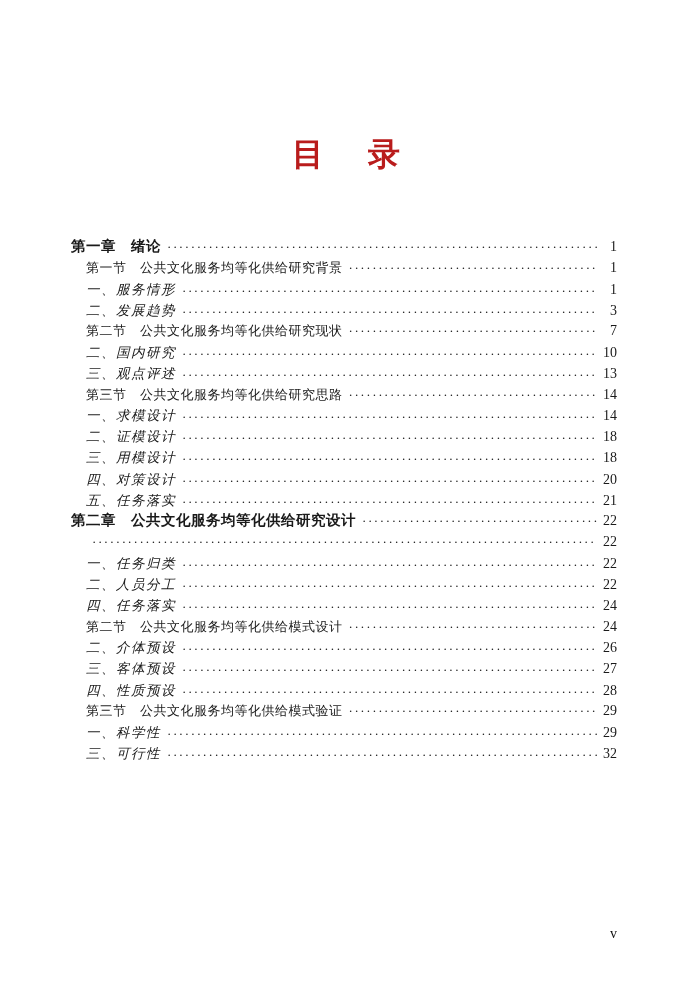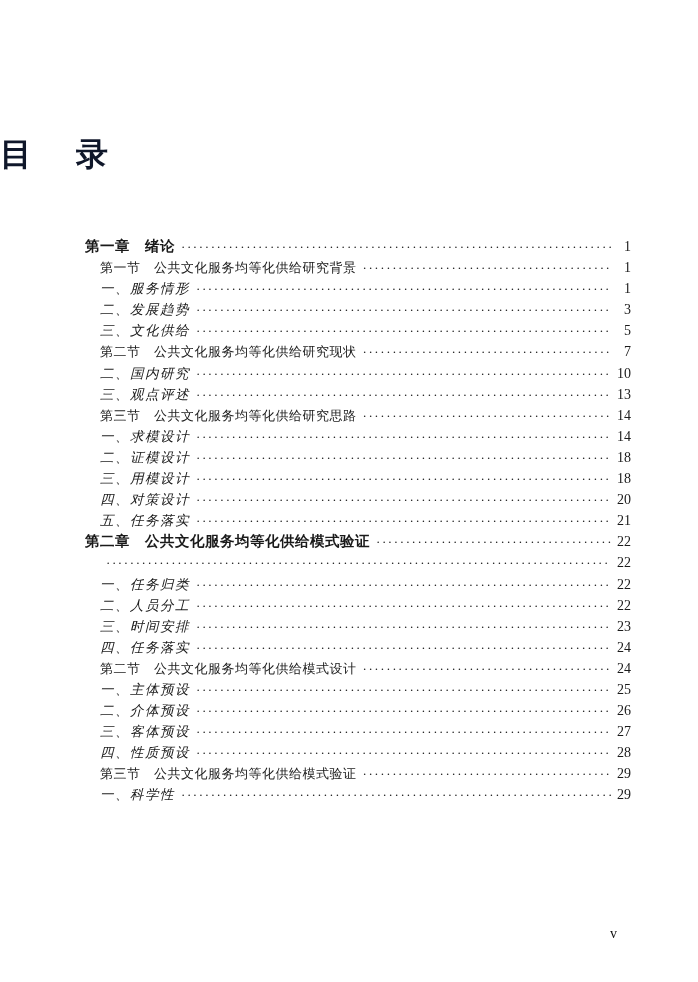--- a/index.html
+++ b/index.html
@@ -15,29 +15,30 @@
     background: #ffffff;
     color: #1a1a1a;
     font-family: "Liberation Serif", "DejaVu Serif", serif;
     overflow: hidden;
   }
   .doc-title {
     position: absolute;
     top: 133px;
     left: 0;
     width: 100%;
+    text-align: center;
     font-size: 32px;
     font-weight: bold;
     letter-spacing: 6px;
     white-space: pre;
-    color: #0f172a;
+    color: #b91c1c;
   }
   .toc {
     position: absolute;
-    left: 85px;
+    left: 71px;
     top: 237px;
     width: 546px;
   }
   .row {
     display: flex;
     align-items: baseline;
     height: 21.1px;
     white-space: pre;
     overflow: hidden;
   }
@@ -73,20 +74,21 @@
   }
   .row.section {
     padding-left: 15px;
   }
   .row.section .label {
     font-size: 13px;
     letter-spacing: 0.5px;
   }
   .row.item {
     padding-left: 15px;
+    align-items: center;
   }
   .row.item .label {
     font-style: italic;
     font-size: 13.5px;
     letter-spacing: 1.5px;
   }
   .folio {
     position: absolute;
     top: 926px;
     left: 610px;
@@ -99,39 +101,37 @@
 <body>
 
 <div class="page">
   <div class="doc-title">目　录</div>
 
   <div class="toc">
       <div class="row chapter"><span class="label">第一章　绪论</span><span class="leader"></span><span class="pnum">1</span></div>
       <div class="row section"><span class="label">第一节　公共文化服务均等化供给研究背景</span><span class="leader"></span><span class="pnum">1</span></div>
       <div class="row item"><span class="label">一、服务情形</span><span class="leader"></span><span class="pnum">1</span></div>
       <div class="row item"><span class="label">二、发展趋势</span><span class="leader"></span><span class="pnum">3</span></div>
-      <div class="row item"><span class="label">三、文化供给</span><span class="leader"></span><span class="pnum">5</span></div>
       <div class="row section"><span class="label">第二节　公共文化服务均等化供给研究现状</span><span class="leader"></span><span class="pnum">7</span></div>
       <div class="row item"><span class="label">二、国内研究</span><span class="leader"></span><span class="pnum">10</span></div>
       <div class="row item"><span class="label">三、观点评述</span><span class="leader"></span><span class="pnum">13</span></div>
       <div class="row section"><span class="label">第三节　公共文化服务均等化供给研究思路</span><span class="leader"></span><span class="pnum">14</span></div>
       <div class="row item"><span class="label">一、求模设计</span><span class="leader"></span><span class="pnum">14</span></div>
       <div class="row item"><span class="label">二、证模设计</span><span class="leader"></span><span class="pnum">18</span></div>
       <div class="row item"><span class="label">三、用模设计</span><span class="leader"></span><span class="pnum">18</span></div>
       <div class="row item"><span class="label">四、对策设计</span><span class="leader"></span><span class="pnum">20</span></div>
       <div class="row item"><span class="label">五、任务落实</span><span class="leader"></span><span class="pnum">21</span></div>
-      <div class="row chapter"><span class="label">第二章　公共文化服务均等化供给模式验证</span><span class="leader"></span><span class="pnum">22</span></div>
+      <div class="row chapter"><span class="label">第二章　公共文化服务均等化供给研究设计</span><span class="leader"></span><span class="pnum">22</span></div>
       <div class="row section"><span class="leader"></span><span class="pnum">22</span></div>
       <div class="row item"><span class="label">一、任务归类</span><span class="leader"></span><span class="pnum">22</span></div>
       <div class="row item"><span class="label">二、人员分工</span><span class="leader"></span><span class="pnum">22</span></div>
-      <div class="row item"><span class="label">三、时间安排</span><span class="leader"></span><span class="pnum">23</span></div>
       <div class="row item"><span class="label">四、任务落实</span><span class="leader"></span><span class="pnum">24</span></div>
       <div class="row section"><span class="label">第二节　公共文化服务均等化供给模式设计</span><span class="leader"></span><span class="pnum">24</span></div>
-      <div class="row item"><span class="label">一、主体预设</span><span class="leader"></span><span class="pnum">25</span></div>
       <div class="row item"><span class="label">二、介体预设</span><span class="leader"></span><span class="pnum">26</span></div>
       <div class="row item"><span class="label">三、客体预设</span><span class="leader"></span><span class="pnum">27</span></div>
       <div class="row item"><span class="label">四、性质预设</span><span class="leader"></span><span class="pnum">28</span></div>
       <div class="row section"><span class="label">第三节　公共文化服务均等化供给模式验证</span><span class="leader"></span><span class="pnum">29</span></div>
       <div class="row item"><span class="label">一、科学性</span><span class="leader"></span><span class="pnum">29</span></div>
+      <div class="row item"><span class="label">三、可行性</span><span class="leader"></span><span class="pnum">32</span></div>
     </div>
 
   <div class="folio">v</div>
 </div>
 
 </body></html>

